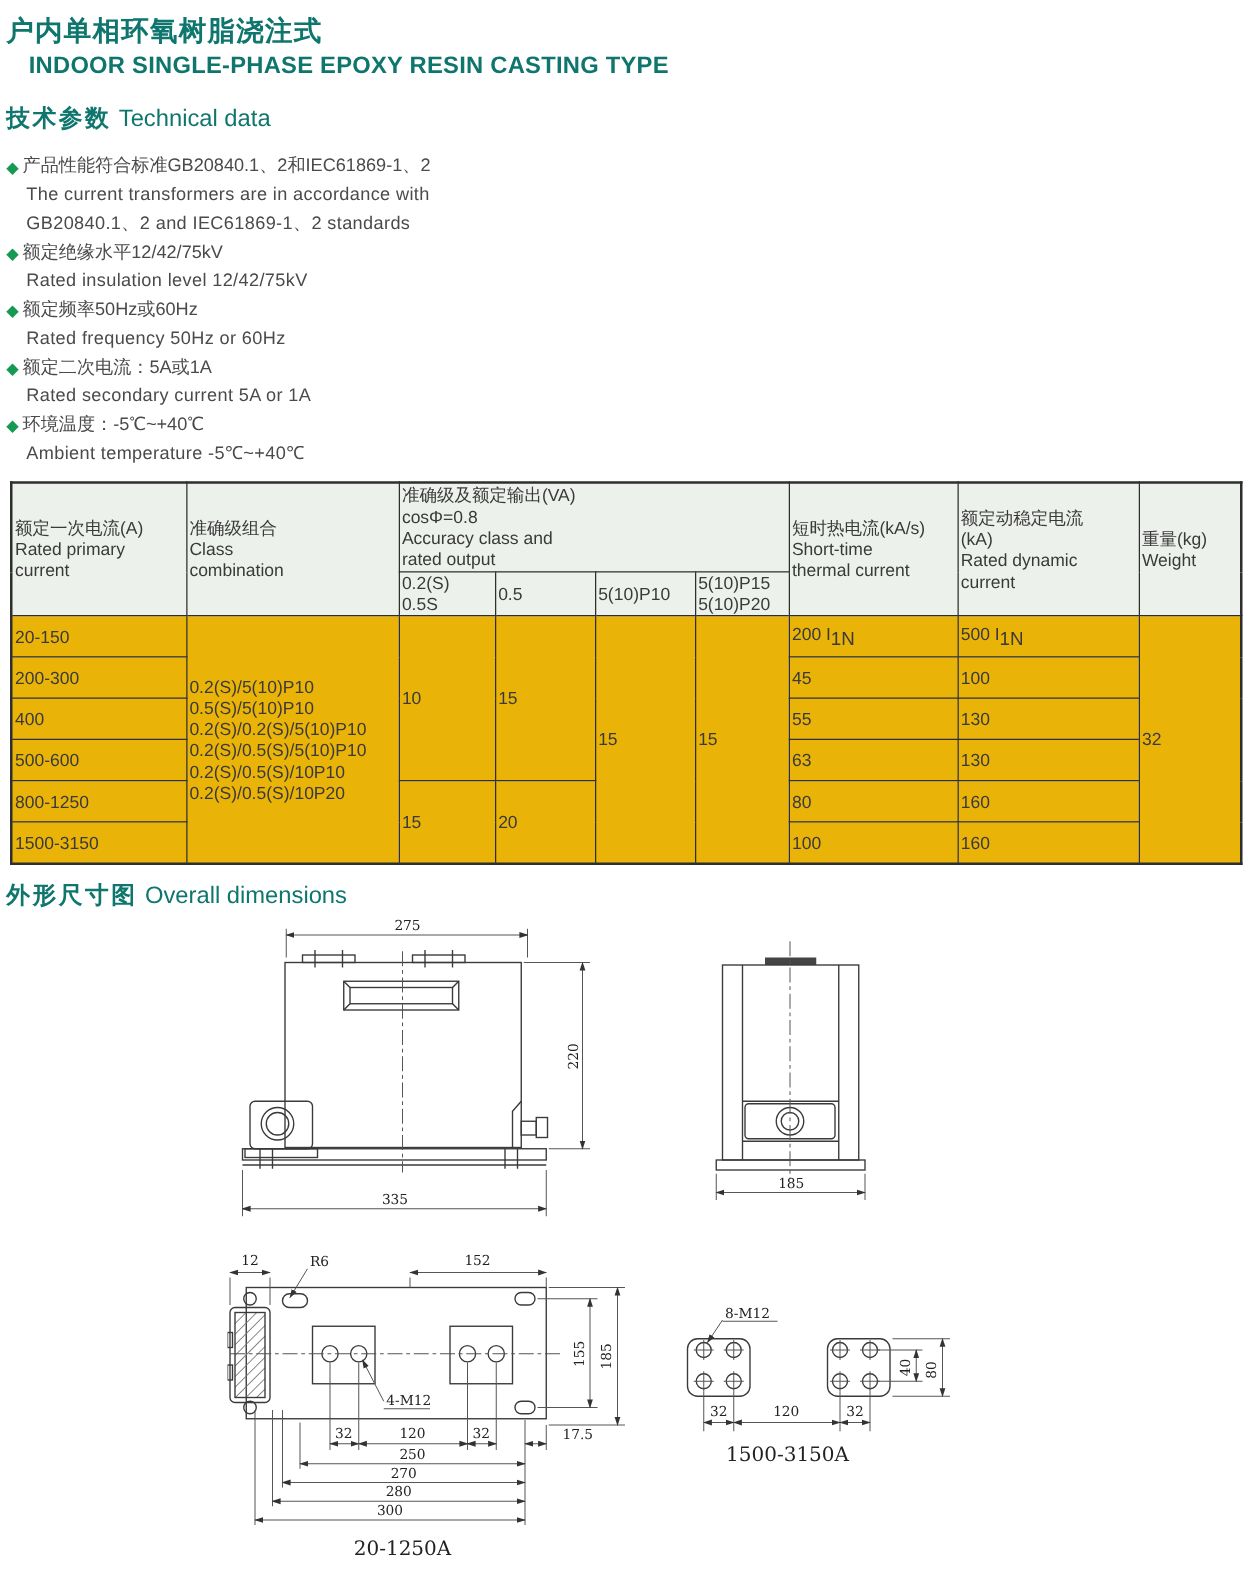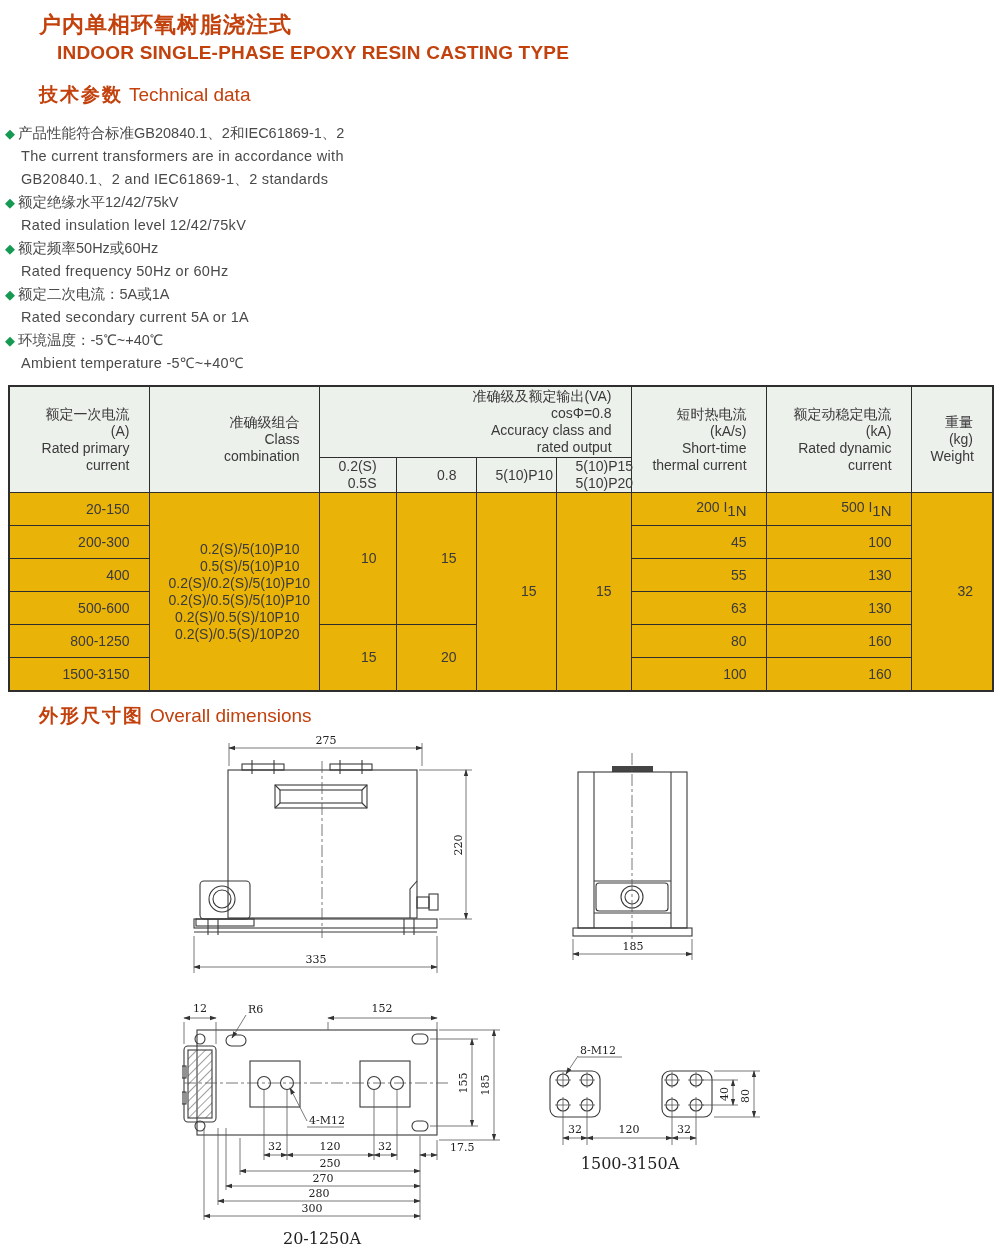--- a/index.html
+++ b/index.html
@@ -1,35 +1,35 @@
 <!DOCTYPE html>
 <html><head>
 <meta charset="utf-8">
 <style>
   html,body{margin:0;padding:0;background:#ffffff;}
   #page{position:relative;width:1000px;height:1257px;background:#fff;overflow:hidden;
         font-family:"Liberation Sans",sans-serif;color:#4a4a4a;}
-  .green{color:#c2410c;margin-left:34px;}
+  .green{color:#0f766e;}
   .title-zh{position:absolute;left:5px;top:10px;font-size:22px;font-weight:bold;letter-spacing:1px;}
   .title-en{position:absolute;left:23px;top:42px;font-size:19px;font-weight:bold;letter-spacing:.2px;}
   .sec-head{position:absolute;left:5px;font-size:19px;}
   .sec-head .zh{font-weight:bold;letter-spacing:2px;}
   .sec-head .en{font-weight:normal;margin-left:6px;}
   #tech-head{top:82px;}
   #dims-head{top:703px;}
   
   #bullets{position:absolute;left:5px;top:122px;font-size:14.5px;line-height:23px;color:#4a4a4a;}
   .b-zh{display:flex;align-items:center;}
   .diamond{color:#169a53;font-size:13px;margin-right:3px;}
   .b-en{padding-left:16px;letter-spacing:.3px;}
   
   #spec-table{position:absolute;left:8px;top:385px;border-collapse:collapse;table-layout:fixed;
               width:984px;font-size:14px;color:#3a3a3a;}
-  #spec-table th,#spec-table td{border:1px solid #2e2e2e;text-align:right;vertical-align:middle;
-              padding:0 19px;font-weight:normal;line-height:17px;}
+  #spec-table th,#spec-table td{border:1px solid #2e2e2e;text-align:left;vertical-align:middle;
+              padding:0 2px;font-weight:normal;line-height:17px;}
   #spec-table{border:2px solid #2e2e2e;}
   #spec-table thead th{background:#edf1ec;}
   #spec-table thead tr:first-child th{height:70px;}
   #spec-table thead tr:last-child th{height:33px;}
   #spec-table tbody td{height:32px;background:#eab308;}
   sub.iss{font-size:15px;}
   
   .drw{position:absolute;}
   .dimtxt{font-family:"DejaVu Serif",serif;font-size:11px;fill:#222;}
   .lbltxt{font-family:"DejaVu Serif",serif;font-size:16px;fill:#222;}
@@ -122,21 +122,21 @@
         <th rowspan="2">
           <div>重量(kg)</div>
           <div>Weight</div>
         </th>
       </tr>
       <tr>
         <th>
           <div>0.2(S)</div>
           <div>0.5S</div>
         </th>
-        <th>0.8</th>
+        <th>0.5</th>
         <th>5(10)P10</th>
         <th>
           <div>5(10)P15</div>
           <div>5(10)P20</div>
         </th>
       </tr>
     </thead>
     <tbody>
       <tr>
         <td>20-150</td>

